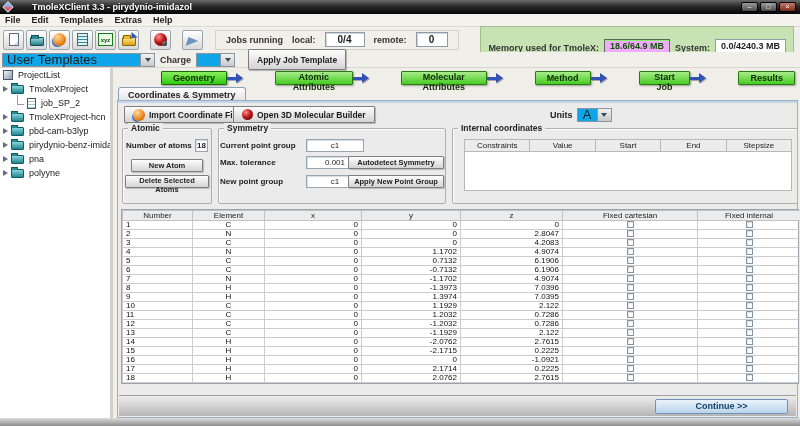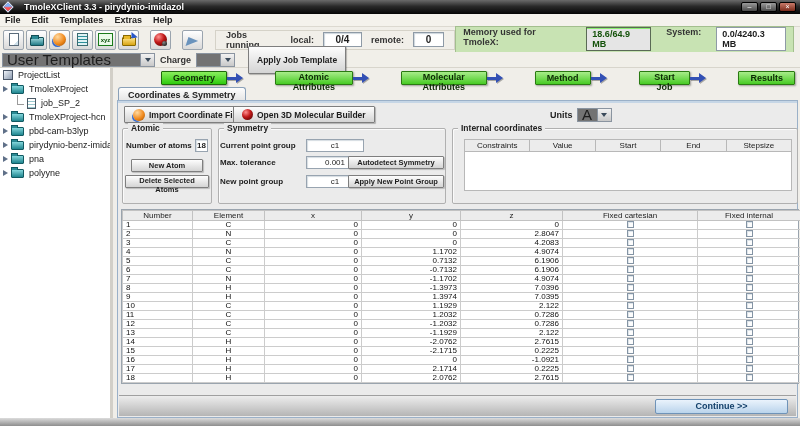--- a/index.html
+++ b/index.html
@@ -1,21 +1,21 @@
 <!DOCTYPE html>
 <html><head>
 <meta charset="utf-8">
 <style>
   *{margin:0;padding:0;box-sizing:border-box;}
   html,body{background:#9a9a9a;}
   body{font-family:"Liberation Sans",sans-serif;}
   .window{position:relative;width:800px;height:426px;background:#f0eee9;overflow:hidden;font-size:9px;color:#1d1d1d;}
 
   
-  .titlebar{position:absolute;top:0;left:0;right:0;height:14px;display:flex;align-items:center;gap:12px;padding:0 4px;
+  .titlebar{position:absolute;top:0;left:0;right:0;height:14px;display:flex;align-items:center;gap:20px;padding:0 4px;
     background:linear-gradient(#6a6a6a,#2a2a2a 45%,#050505);color:#fff;}
   .app-icon{width:8px;height:8px;background:linear-gradient(135deg,#7fb2ff 0 40%,#ff5050 60% 100%);transform:rotate(45deg);border:1px solid #dfe8ff;flex:0 0 auto;}
   .title-text{font-weight:bold;font-size:9px;text-shadow:0 1px 1px #000;white-space:nowrap;}
   .win-controls{margin-left:auto;display:flex;gap:2px;}
   .wbtn{width:17px;height:10px;border:1px solid #000;border-radius:2px;background:linear-gradient(#9a9a9a,#4a4a4a);color:#fff;
     font-size:7px;line-height:8px;text-align:center;cursor:default;}
   .w-close{background:linear-gradient(#c97a6a,#7a2a1a);}
 
   
   .menubar{position:absolute;top:14px;left:0;right:0;height:13px;background:#f4f2ec;border-bottom:1px solid #dcd9d0;
@@ -43,36 +43,36 @@
   .ti-molecule-builder-icon{width:14px;height:10px;}
   .ti-molecule-builder-icon::before{content:"";position:absolute;left:1px;top:2px;width:0;height:0;
     border-left:11px solid #6a93bd;border-top:4px solid transparent;border-bottom:5px solid transparent;transform:skewX(-18deg);}
 
   .jobs-panel{margin-left:10px;display:flex;align-items:center;gap:9px;border:1px solid #d5d2c8;height:20px;padding:0 10px;}
   .blabel{font-weight:bold;font-size:9px;color:#333;}
   .vfield{background:#fff;border:1px solid #8e9aa6;box-shadow:inset 1px 1px 1px #cdd5dc;text-align:center;font-weight:bold;font-size:10px;padding:1px 2px;}
   .f-local{width:40px;}
   .f-remote{width:32px;}
 
-  .memory-panel{margin-left:auto;margin-right:3px;height:28px;display:flex;align-items:flex-start;gap:15px;
+  .memory-panel{margin-left:auto;margin-right:3px;height:28px;display:flex;align-items:flex-end;gap:5px;
     background:#c8e3b3;border:1px solid #a3bf8e;padding:0 7px;}
-  .mem-badge{background:#e5e5e5;border:1px solid #5a6a55;color:#14520a;font-weight:bold;font-size:9px;padding:1px 5px;box-shadow:inset 0 1px 0 #8aee70;}
+  .mem-badge{background:#f0abfc;border:1px solid #5a6a55;color:#14520a;font-weight:bold;font-size:9px;padding:1px 5px;box-shadow:inset 0 1px 0 #8aee70;}
   .mem-sys{background:#fff;border:1px solid #8e9aa6;font-weight:bold;font-size:9px;padding:1px 5px;}
 
   
   .template-bar{position:absolute;top:52px;left:0;right:0;height:16px;background:#f1efe9;border-bottom:1px solid #d8d5cc;
     display:flex;align-items:center;gap:5px;padding:0 2px;}
   .combo{display:flex;align-items:stretch;height:14px;}
-  .combo-field{background:#737373;border:1px solid #8a94a0;border-right:none;padding:0 4px;font-size:15px;line-height:12px;}
+  .combo-field{background:#0ea5e9;border:1px solid #8a94a0;border-right:none;padding:0 4px;font-size:13px;line-height:12px;}
   .combo-btn{width:15px;border:1px solid #8a94a0;background:linear-gradient(#f2f2f2,#c8c8c8);display:flex;align-items:center;justify-content:center;padding:0;}
   .arr-down{width:0;height:0;border-top:4px solid #3a4a5a;border-left:3px solid transparent;border-right:3px solid transparent;}
   .cf-templates{width:138px;}
   .cf-charge{width:24px;}
   .btn{background:linear-gradient(#fdfdfd,#d4d4d4);border:1px solid #7e7e7e;border-radius:1px;font-weight:bold;font-size:8.5px;
-    padding:0 8px;height:28px;box-shadow:1px 1px 1px rgba(0,0,0,.25);font-family:"Liberation Sans",sans-serif;color:#1d1d1d;}
+    padding:0 8px;height:21px;box-shadow:1px 1px 1px rgba(0,0,0,.25);font-family:"Liberation Sans",sans-serif;color:#1d1d1d;}
 
   
   .sidebar{position:absolute;top:68px;left:0;width:113px;bottom:8px;background:#fff;border-right:3px solid #d2cfc8;overflow:hidden;}
   .trow{display:flex;align-items:center;height:14px;gap:3px;padding-left:3px;white-space:nowrap;}
   .trow.lvl1{padding-left:3px;}
   .trow.lvl2{padding-left:17px;}
   .tlabel{font-size:9px;color:#1a1a1a;padding:0 2px;}
   .tlabel.selected{background:#aecbe8;outline:1px solid #7a9cc0;}
   .t-exp{width:0;height:0;border-left:5px solid #5f7088;border-top:3px solid transparent;border-bottom:3px solid transparent;flex:0 0 auto;}
   .t-root{width:10px;height:10px;background:linear-gradient(135deg,#eef2f8,#8d9cb0);border:1px solid #4a5668;flex:0 0 auto;}

